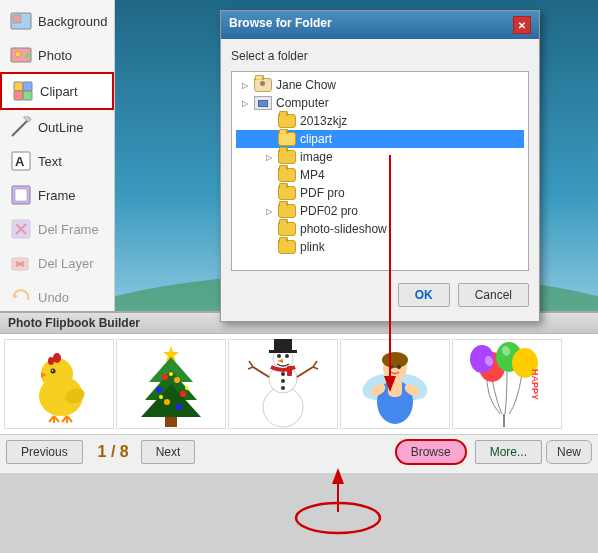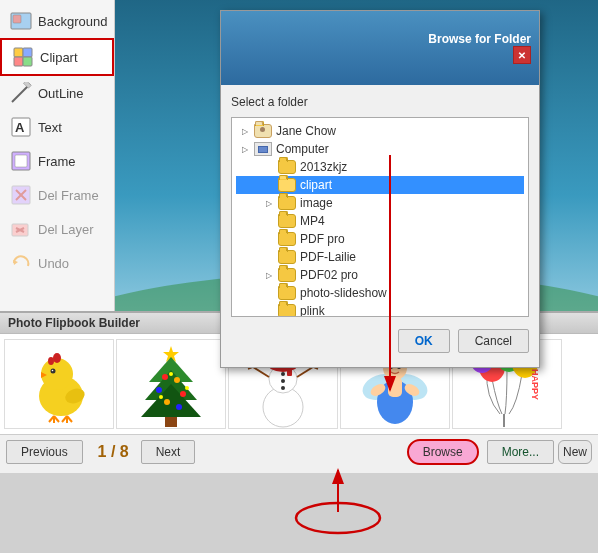--- a/index.html
+++ b/index.html
@@ -81,27 +81,26 @@
       left: 220px;
       width: 320px;
       background: #f0f0f0;
       border: 1px solid #999;
       box-shadow: 3px 3px 8px rgba(0,0,0,0.4);
     }
 
     .dialog-titlebar {
       background: linear-gradient(to bottom, #4a90c0, #2d6a9f);
       color: white;
-      padding: 21px 8px;
-      display: flex;
-      align-items: flex-end;
+      padding: 5px 8px;
+      display: flex;
+      align-items: flex-start;
       justify-content: space-between;
       font-size: 12px;
       font-weight: bold;
-      flex-direction: column;
     }
 
     .dialog-close-btn {
       width: 18px;
       height: 18px;
       background: #cc3333;
       border: 1px solid #aa2222;
       color: white;
       font-size: 10px;
       display: flex;
@@ -285,21 +284,21 @@
       background: #e8e8e8;
       border: 1px solid #aaa;
       cursor: pointer;
       font-size: 12px;
       color: #14532d;
       border-radius: 2px;
       margin-left: 4px;
     }
 
     .new-btn {
-      padding: 4px 4px;
+      padding: 4px 10px;
       background: #e8e8e8;
       border: 1px solid #aaa;
       cursor: pointer;
       font-size: 12px;
       color: #333;
       border-radius: 6px;
     }
 
     
     .folder-tree::-webkit-scrollbar {
@@ -334,20 +333,30 @@
       <div class="sidebar-icon">
         <svg width="22" height="22" viewBox="0 0 22 22">
           <rect x="1" y="3" width="20" height="16" rx="1" fill="#a8d0f0" stroke="#888" stroke-width="1"></rect>
           <rect x="3" y="5" width="8" height="8" rx="1" fill="#e8a0a0"></rect>
           <rect x="3" y="5" width="8" height="8" rx="1" fill="none" stroke="#888" stroke-width="0.5"></rect>
         </svg>
       </div>
       <span>Background</span>
     </div>
 
+    <div class="sidebar-item">
+      <div class="sidebar-icon">
+        <svg width="22" height="22" viewBox="0 0 22 22">
+          <rect x="1" y="4" width="20" height="14" rx="1" fill="#f4a0a0" stroke="#888" stroke-width="1"></rect>
+          <circle cx="8" cy="10" r="3" fill="#ffcc44" stroke="#888" stroke-width="0.5"></circle>
+          <polygon points="13,14 18,8 22,14" fill="#88cc88"></polygon>
+        </svg>
+      </div>
+      <span>Photo</span>
+    </div>
 
     <div class="sidebar-item active">
       <div class="sidebar-icon">
         <svg width="22" height="22" viewBox="0 0 22 22">
           <rect x="2" y="2" width="9" height="9" rx="1" fill="#ffcc44" stroke="#888" stroke-width="1"></rect>
           <rect x="11" y="2" width="9" height="9" rx="1" fill="#88aaff" stroke="#888" stroke-width="1"></rect>
           <rect x="2" y="11" width="9" height="9" rx="1" fill="#ff8888" stroke="#888" stroke-width="1"></rect>
           <rect x="11" y="11" width="9" height="9" rx="1" fill="#88dd88" stroke="#888" stroke-width="1"></rect>
         </svg>
       </div>
@@ -509,27 +518,20 @@
           </div>
 
           <div class="folder-item" style="padding-left:28px;">
             <span class="tree-arrow" style="visibility:hidden;">▷</span>
             <div class="folder-icon" style="background:#f5c842; width:18px; height:14px; border-radius:0 3px 3px 3px; border:1px solid #c8a020; position:relative; flex-shrink:0;">
               <div style="position:absolute; top:-4px; left:0; width:8px; height:4px; background:#f5c842; border-radius:2px 2px 0 0; border:1px solid #c8a020; border-bottom:none;"></div>
             </div>
             <span>PDF pro</span>
           </div>
 
-          <div class="folder-item" style="padding-left:28px;">
-            <span class="tree-arrow" style="visibility:hidden;">▷</span>
-            <div class="folder-icon" style="background:#f5c842; width:18px; height:14px; border-radius:0 3px 3px 3px; border:1px solid #c8a020; position:relative; flex-shrink:0;">
-              <div style="position:absolute; top:-4px; left:0; width:8px; height:4px; background:#f5c842; border-radius:2px 2px 0 0; border:1px solid #c8a020; border-bottom:none;"></div>
-            </div>
-            <span>PDF-Lailie</span>
-          </div>
 
           <div class="folder-item" style="padding-left:28px;">
             <span class="tree-arrow">▷</span>
             <div class="folder-icon" style="background:#f5c842; width:18px; height:14px; border-radius:0 3px 3px 3px; border:1px solid #c8a020; position:relative; flex-shrink:0;">
               <div style="position:absolute; top:-4px; left:0; width:8px; height:4px; background:#f5c842; border-radius:2px 2px 0 0; border:1px solid #c8a020; border-bottom:none;"></div>
             </div>
             <span>PDF02 pro</span>
           </div>
 
           <div class="folder-item" style="padding-left:28px;">

